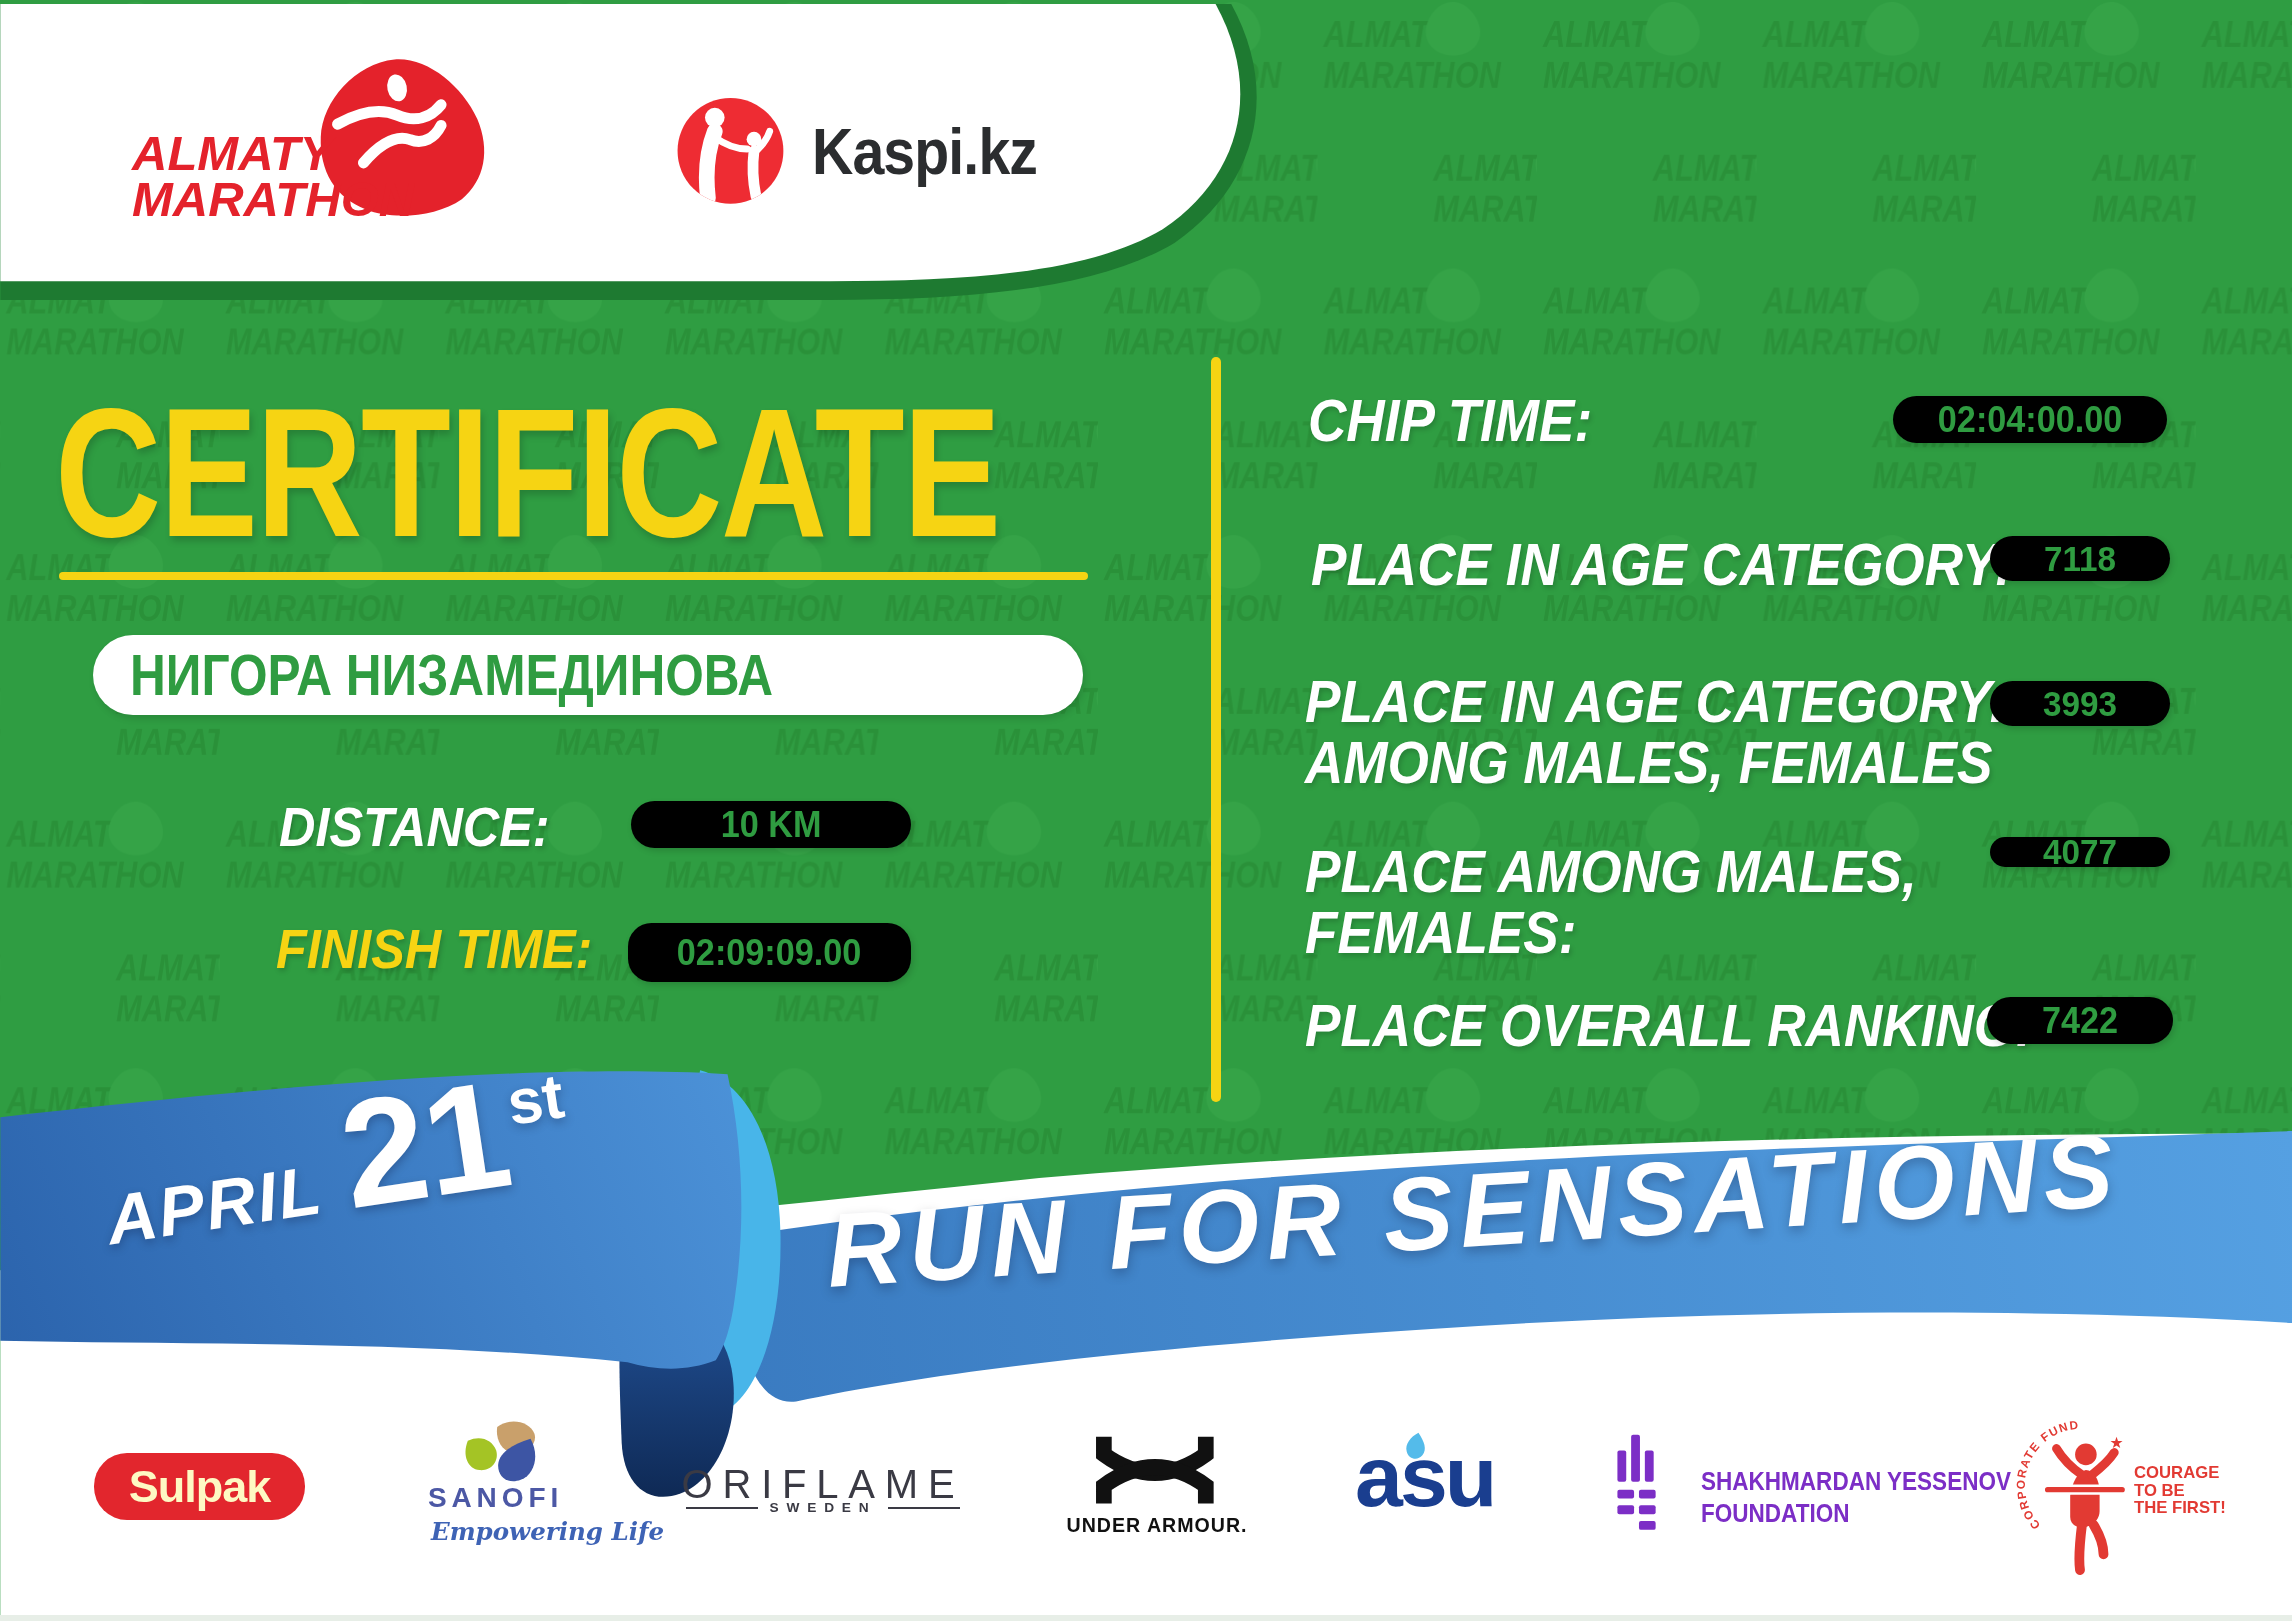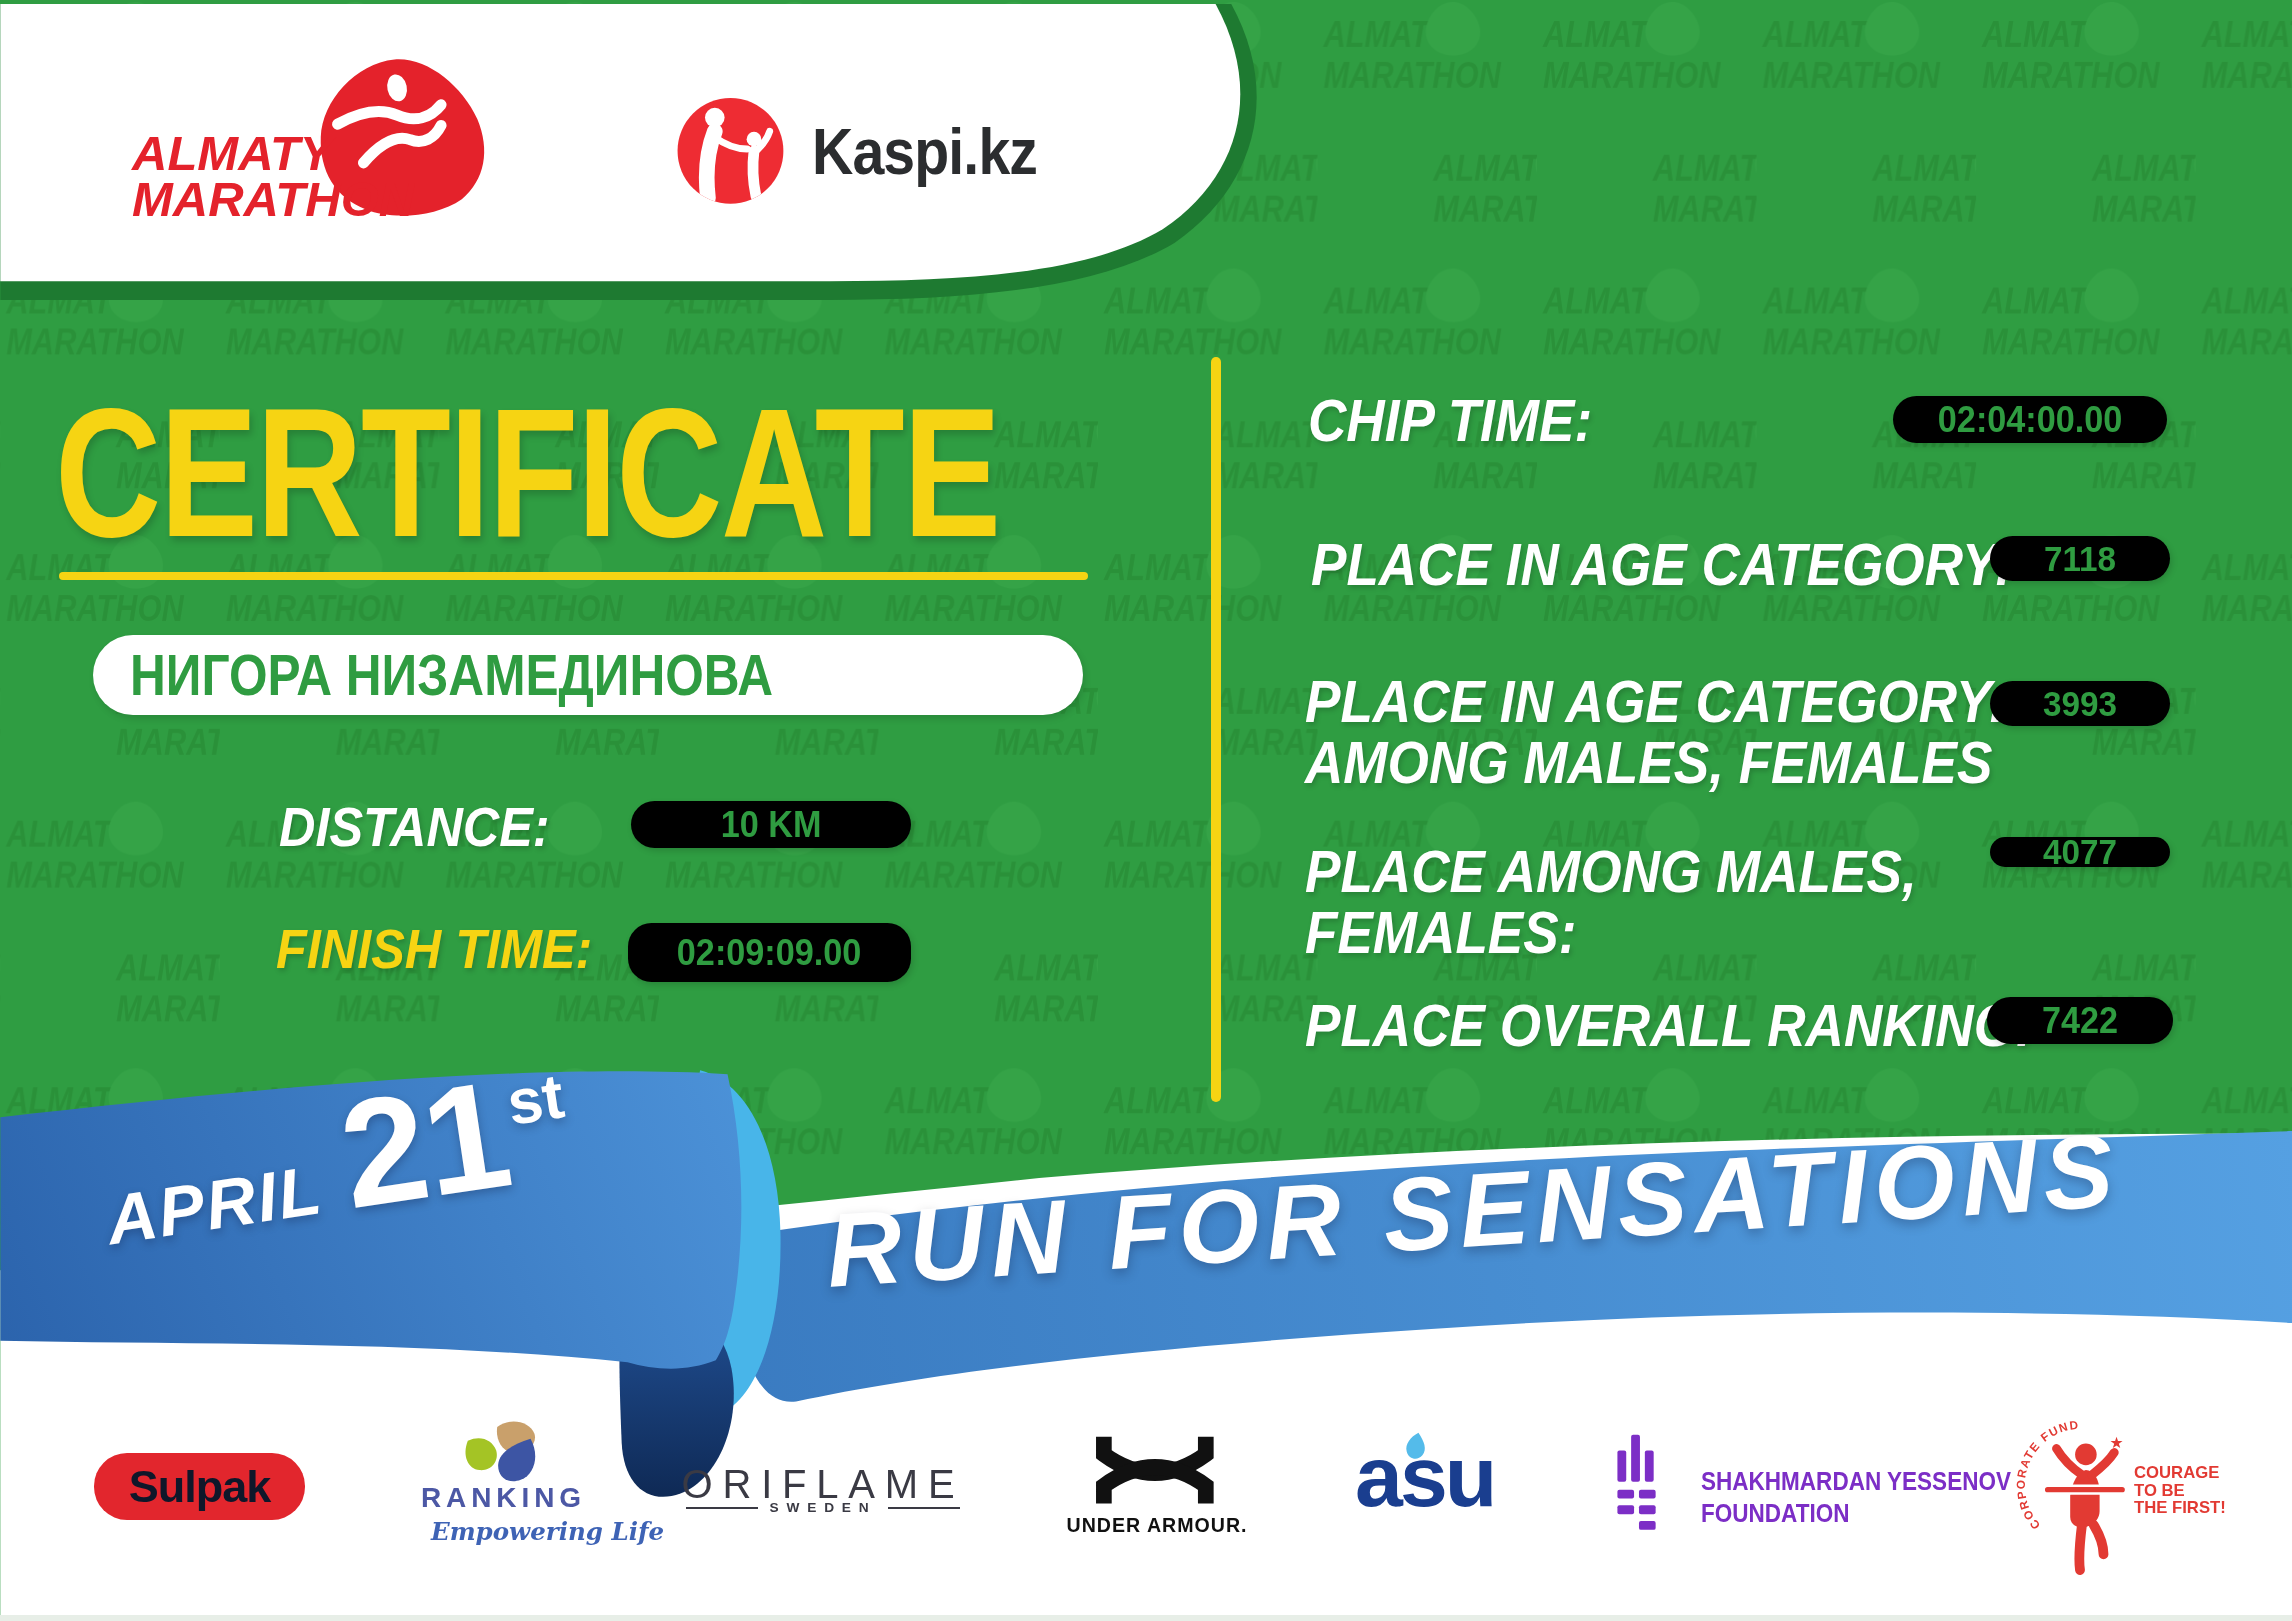--- a/index.html
+++ b/index.html
@@ -51,21 +51,21 @@
   .april-word{font-size:69px;font-weight:bold;font-style:italic;letter-spacing:2px;margin-right:25.5px;}
   .april-num{font-size:152px;font-weight:bold;letter-spacing:-2px;}
   .april-suf{font-size:63px;font-weight:bold;position:relative;top:-59px;margin-left:5.9px;}
   .slogan{left:823px;top:1192px;transform:rotate(-3.6deg);transform-origin:left top;
           color:#fff;font-size:104px;font-weight:bold;font-style:italic;letter-spacing:6.9px;
           white-space:nowrap;text-shadow:0 4.9px 11.8px rgba(0,0,30,.25);}
 
   
   .sulpak-pill{left:94px;top:1453px;width:211px;height:67px;border-radius:33px;background:#E2262D;
                display:flex;align-items:center;justify-content:center;}
-  .sulpak-pill span{color:#0f172a;font-weight:bold;font-size:45px;letter-spacing:-1px;}
+  .sulpak-pill span{color:#fef9c3;font-weight:bold;font-size:45px;letter-spacing:-1px;}
   .sanofi-name{left:421px;top:1482px;width:149px;text-align:center;color:#4C58A5;
                font-weight:bold;font-size:28px;letter-spacing:4.9px;}
   .sanofi-tag{left:412px;top:1517px;width:172px;text-align:left;color:#3E63B5;
               font-family:"DejaVu Serif",serif;font-style:italic;font-weight:bold;font-size:24.5px;white-space:nowrap;margin-left:19px;}
   .oriflame-name{left:676px;top:1462px;width:294px;text-align:center;color:#3A3A44;
                  font-size:40px;letter-spacing:9.8px;font-weight:normal;}
   .oriflame-sub{left:686px;top:1500px;width:274px;display:flex;align-items:center;gap:11.8px;}
   .oriflame-sub .rule{flex:1;height:2px;background:#3A3A44;}
   .oriflame-sub span{color:#3A3A44;font-size:13.7px;letter-spacing:7.8px;font-weight:bold;}
   .ua-word{left:1059px;top:1514px;width:196px;text-align:center;color:#111;
@@ -255,21 +255,21 @@
   <div class="abs april-block">
     <span class="april-word">APRIL</span>
     <span class="april-num">21</span>
     <span class="april-suf">st</span>
   </div>
   <div class="abs slogan">RUN FOR SENSATIONS</div>
 
   <div class="abs sulpak-pill">
     <span>Sulpak</span>
   </div>
-  <div class="abs sanofi-name">RANKING</div>
+  <div class="abs sanofi-name">SANOFI</div>
   <div class="abs sanofi-tag">Empowering Life</div>
   <div class="abs oriflame-name">ORIFLAME</div>
   <div class="abs oriflame-sub">
     <div class="rule"></div>
     <span>SWEDEN</span>
     <div class="rule"></div>
   </div>
   <div class="abs ua-word">UNDER ARMOUR.</div>
   <div class="abs asu-word">asu</div>
   <div class="yess-line" style="left:1701px;top:1468px;">SHAKHMARDAN YESSENOV</div>

